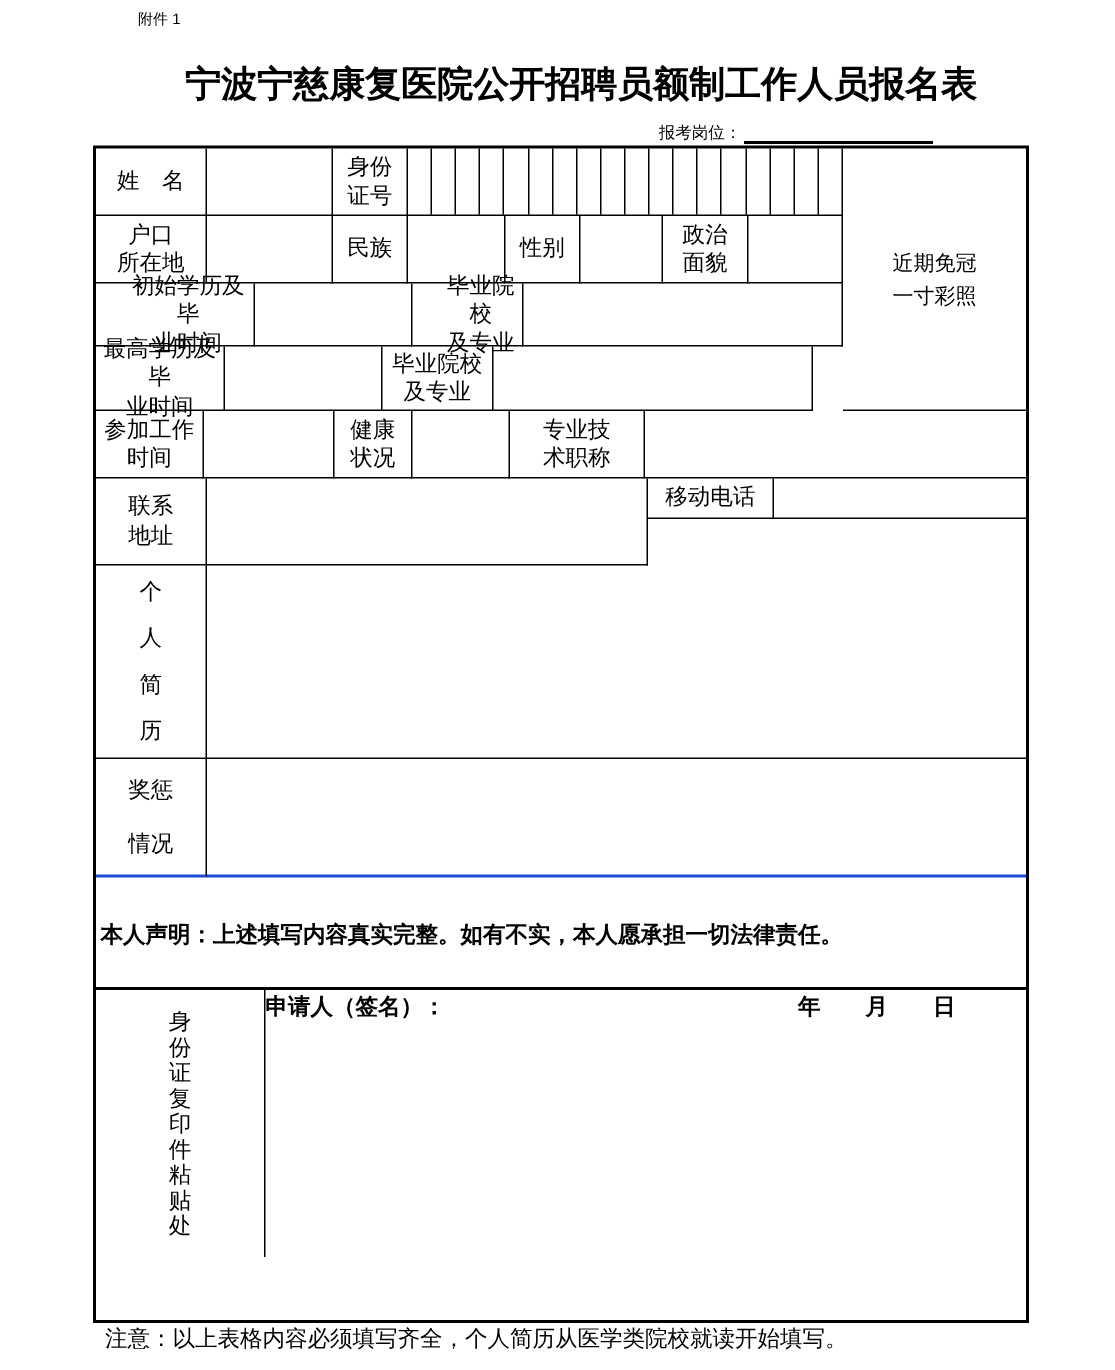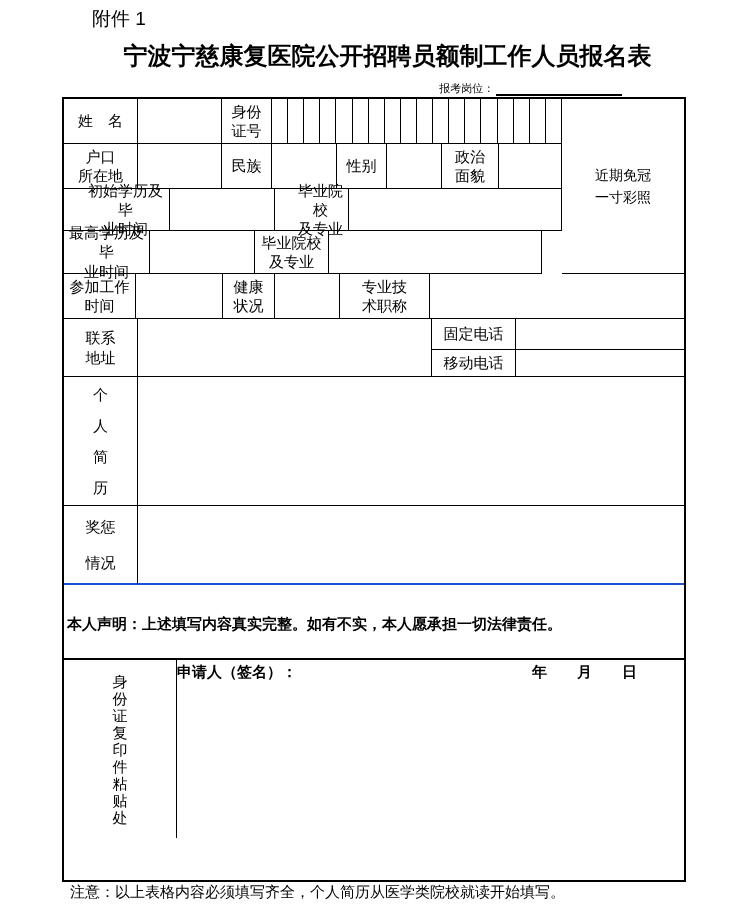--- a/index.html
+++ b/index.html
@@ -1,20 +1,20 @@
 <!DOCTYPE html>
 <html><head>
 <meta charset="utf-8">
 <style>
   html,body{margin:0;padding:0;}
   body{
     width:743px;height:913px;background:#ffffff;position:relative;
     font-family:"Liberation Sans",sans-serif;color:#000;overflow:hidden;
   }
-  .attachment{position:absolute;left:92px;top:6px;font-size:19px;white-space:pre;}
+  .attachment{position:absolute;left:92px;top:6px;font-size:10px;white-space:pre;}
   .title{position:absolute;left:0;top:24px;width:743px;text-align:center;
     font-size:24px;font-weight:bold;margin:16px;letter-spacing:0;}
   .position-line{position:absolute;left:433px;top:64px;font-size:11px;white-space:pre;}
   .position-underline{display:inline-block;width:126px;height:18px;
     border-bottom:2px solid #000;vertical-align:bottom;margin-left:2px;}
 
   .form-table{position:absolute;left:62px;top:97px;width:620px;height:781px;
     border:2px solid #000;box-sizing:content-box;}
   .row{display:flex;}
   .cell{box-sizing:border-box;border-right:1px solid #000;border-bottom:1px solid #000;
@@ -131,24 +131,20 @@
     <div class="cell" style="width:90px">专业技
 术职称</div>
     <div class="cell last" style="width:254px"></div>
   </div>
 
   <div class="contact-row">
     <div class="cell tall" style="width:74px">联系
 地址</div>
     <div class="cell tall" style="width:294px"></div>
     <div class="phone-block">
-      <div class="phone-sub">
-        <div class="cell" style="width:84px">固定电话</div>
-        <div class="cell last" style="width:168px"></div>
-      </div>
       <div class="phone-sub bottom">
         <div class="cell" style="width:84px">移动电话</div>
         <div class="cell last" style="width:168px"></div>
       </div>
     </div>
   </div>
 
 
   <div class="row resume-row">
     <div class="cell resume-label" style="width:74px">个

